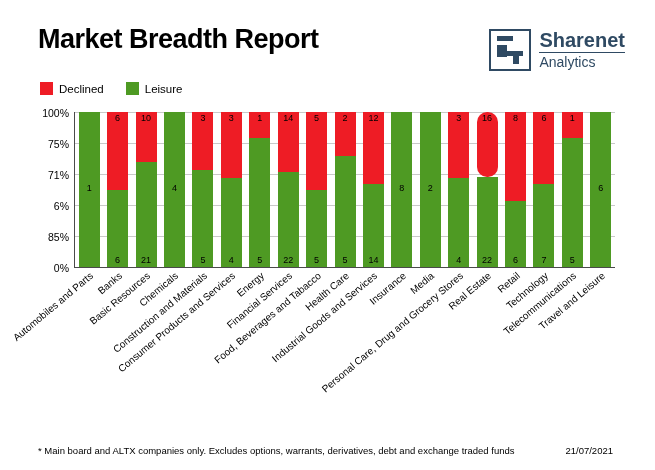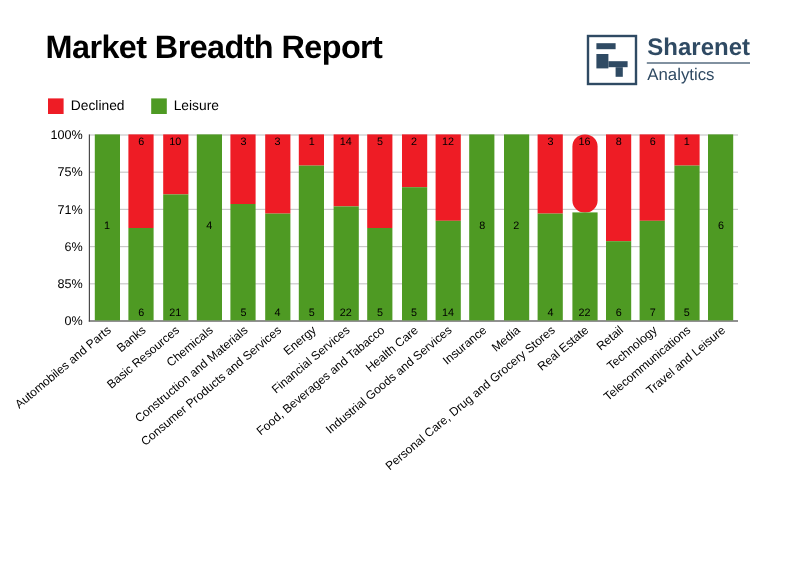--- a/index.html
+++ b/index.html
@@ -499,14 +499,18 @@
         <span class="xlabel">Technology</span>
       </div>
       <div class="xlabel-slot" style="flex: 1 1 0px;">
         <span class="xlabel">Telecommunications</span>
       </div>
       <div class="xlabel-slot" style="flex: 1 1 0px;">
         <span class="xlabel">Travel and Leisure</span>
       </div>
     </div>
 
+  <div class="footer">
+    <span class="footer-note">* Main board and ALTX companies only. Excludes options, warrants, derivatives, debt and exchange traded funds</span>
+    <span class="footer-date">21/07/2021</span>
+  </div>
 
 </div>
 
 </body></html>

